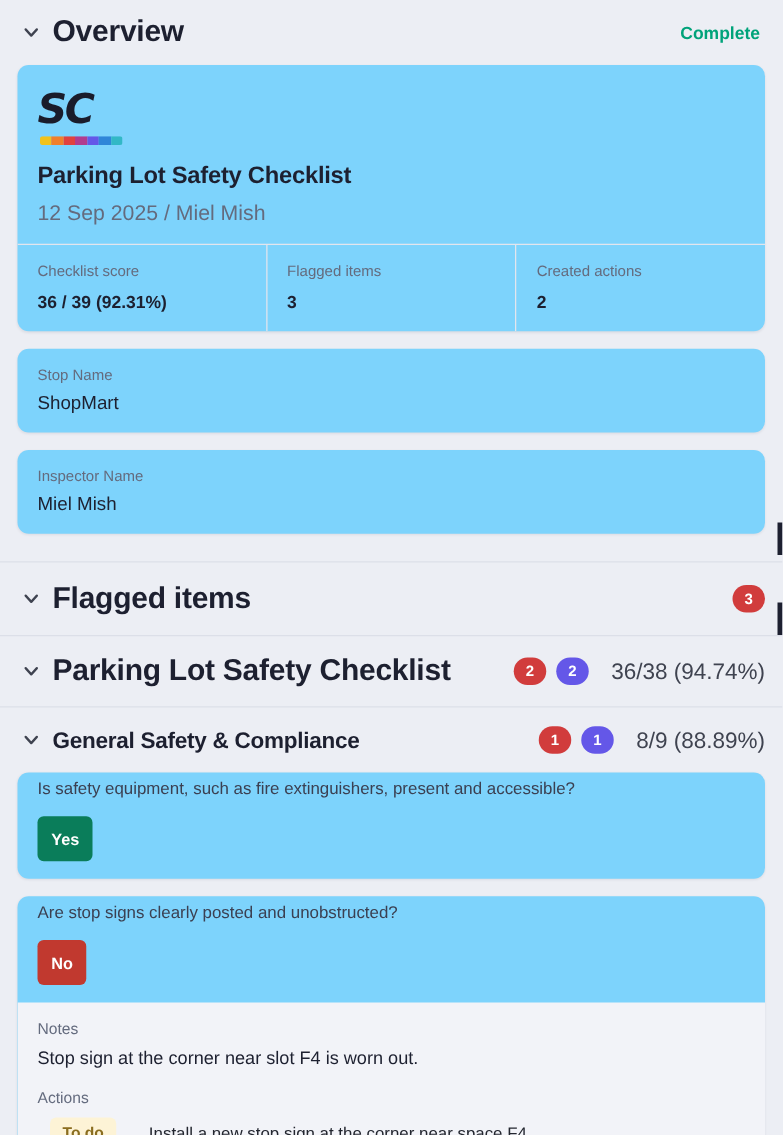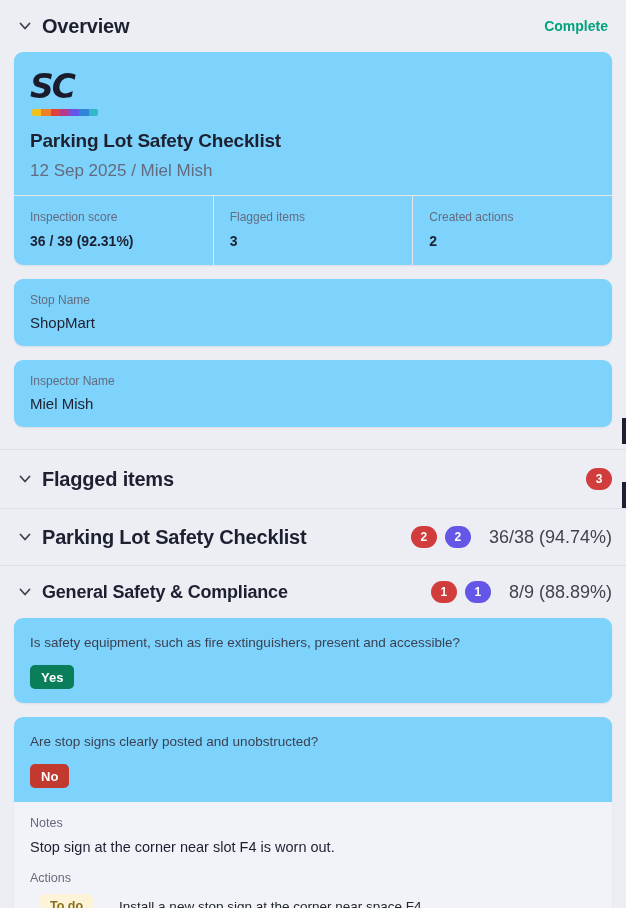--- a/index.html
+++ b/index.html
@@ -30,21 +30,21 @@
     height: 22px;
     flex: 0 0 22px;
     display: flex;
     align-items: center;
     justify-content: center;
     color: #3f4350;
     margin-right: 6px;
   }
   .chev svg { display: block; }
   .section-title {
-    font-size: 20px;
+    font-size: 24px;
     font-weight: bold;
     letter-spacing: -0.2px;
     color: #1d2030;
   }
   .section-head.small .section-title { font-size: 18px; }
   .spacer { flex: 1 1 auto; }
   .complete-link {
     color: #00a37a;
     font-size: 14px;
     font-weight: bold;
@@ -153,32 +153,32 @@
     margin-left: 10px;
     font-weight: normal;
   }
   .badge-row { display: flex; align-items: center; gap: 8px; }
 
   
   .row-divider { border-bottom: 1px solid #dcdfe8; margin: 0; }
 
   
   .q-card { padding: 0; overflow: hidden; }
-  .q-body { padding: 16px 16px 14px 16px; }
+  .q-body { padding: 4px 16px 14px 16px; }
   .q-text {
     font-size: 13.5px;
     color: #3b4052;
     margin-bottom: 13px;
     line-height: 1.35;
   }
   .pill {
     display: inline-flex;
     align-items: center;
     justify-content: center;
-    height: 24px;
+    height: 36px;
     padding: 0 11px;
     border-radius: 5px;
     font-size: 13px;
     font-weight: bold;
     color: #fff;
   }
   .pill.green { background: #0a7d5a; }
   .pill.red { background: #c1392f; }
 
   .notes {
@@ -253,21 +253,21 @@
           <i style="background:#6457e8"></i>
           <i style="background:#2f86d8"></i>
           <i style="background:#32b8c6"></i>
       </div>
     </div>
     <div class="doc-title">Parking Lot Safety Checklist</div>
     <div class="doc-sub">12 Sep 2025 / Miel Mish</div>
   </div>
   <div class="stats">
     <div class="stat">
-      <div class="stat-label">Inspection score</div>
+      <div class="stat-label">Checklist score</div>
       <div class="stat-value">36 / 39 (92.31%)</div>
     </div>
     <div class="stat">
       <div class="stat-label">Flagged items</div>
       <div class="stat-value">3</div>
     </div>
     <div class="stat">
       <div class="stat-label">Created actions</div>
       <div class="stat-value">2</div>
     </div>

